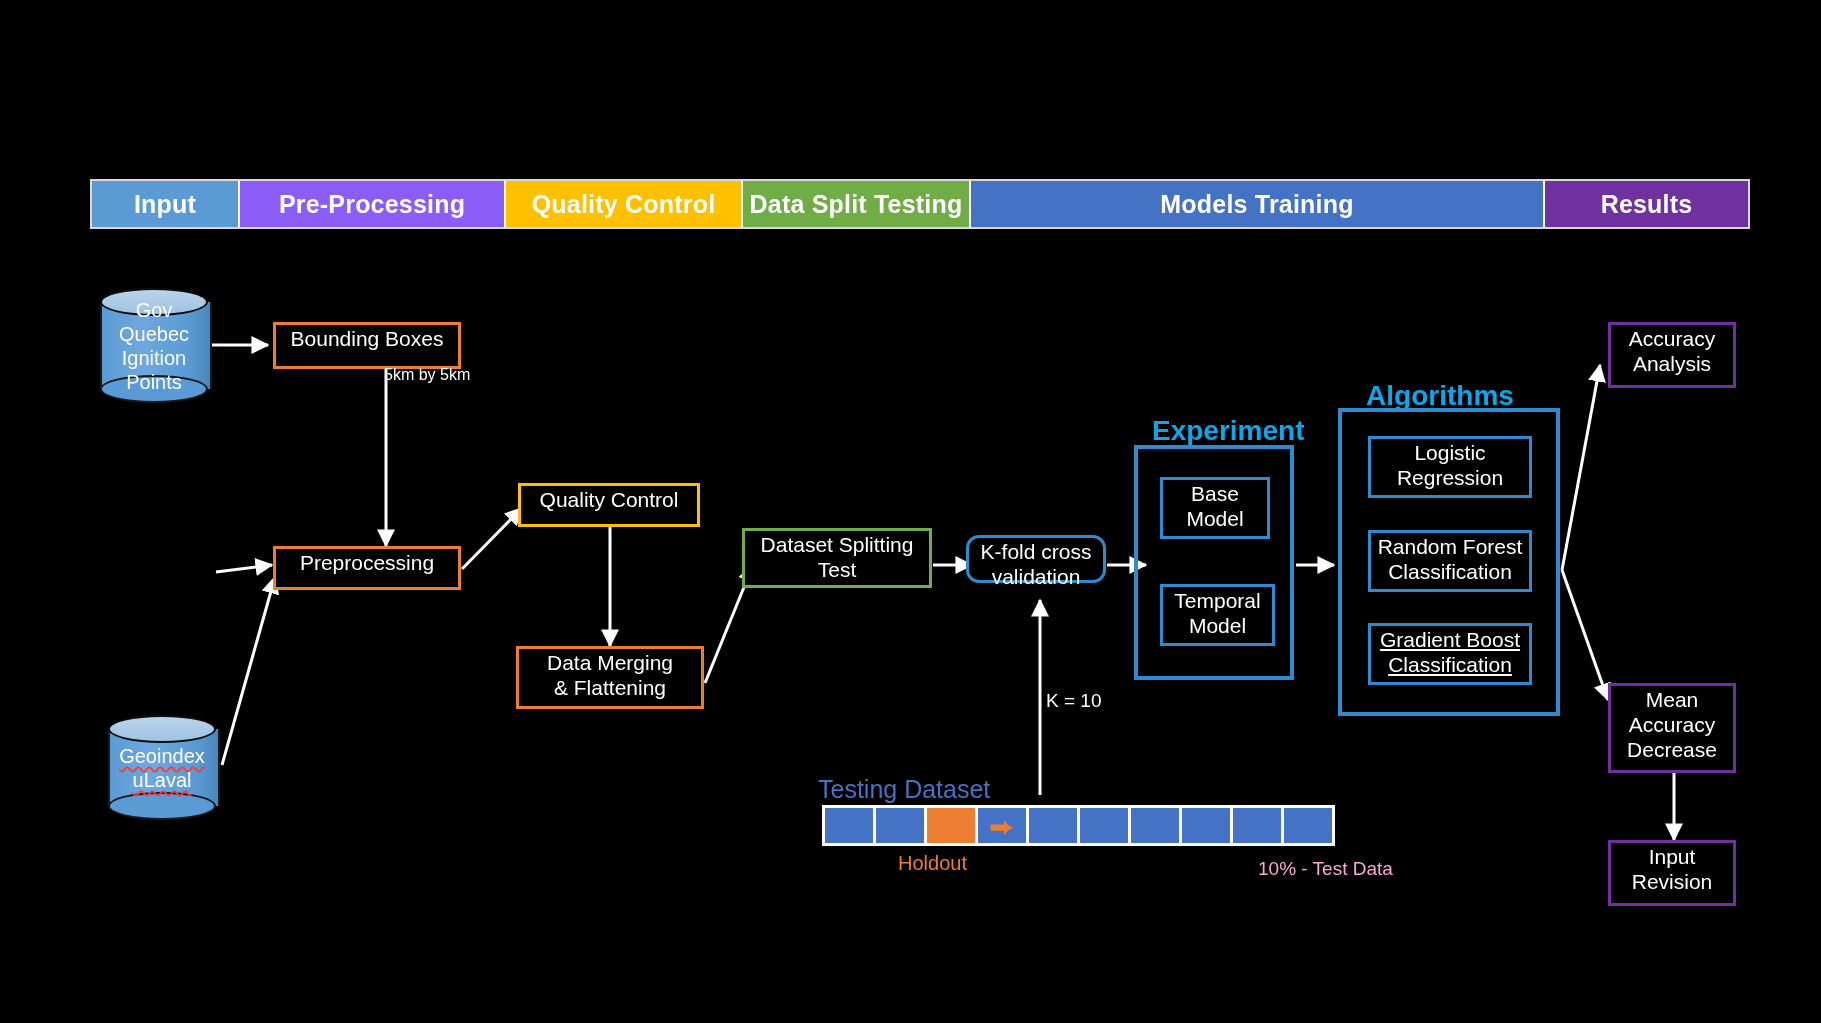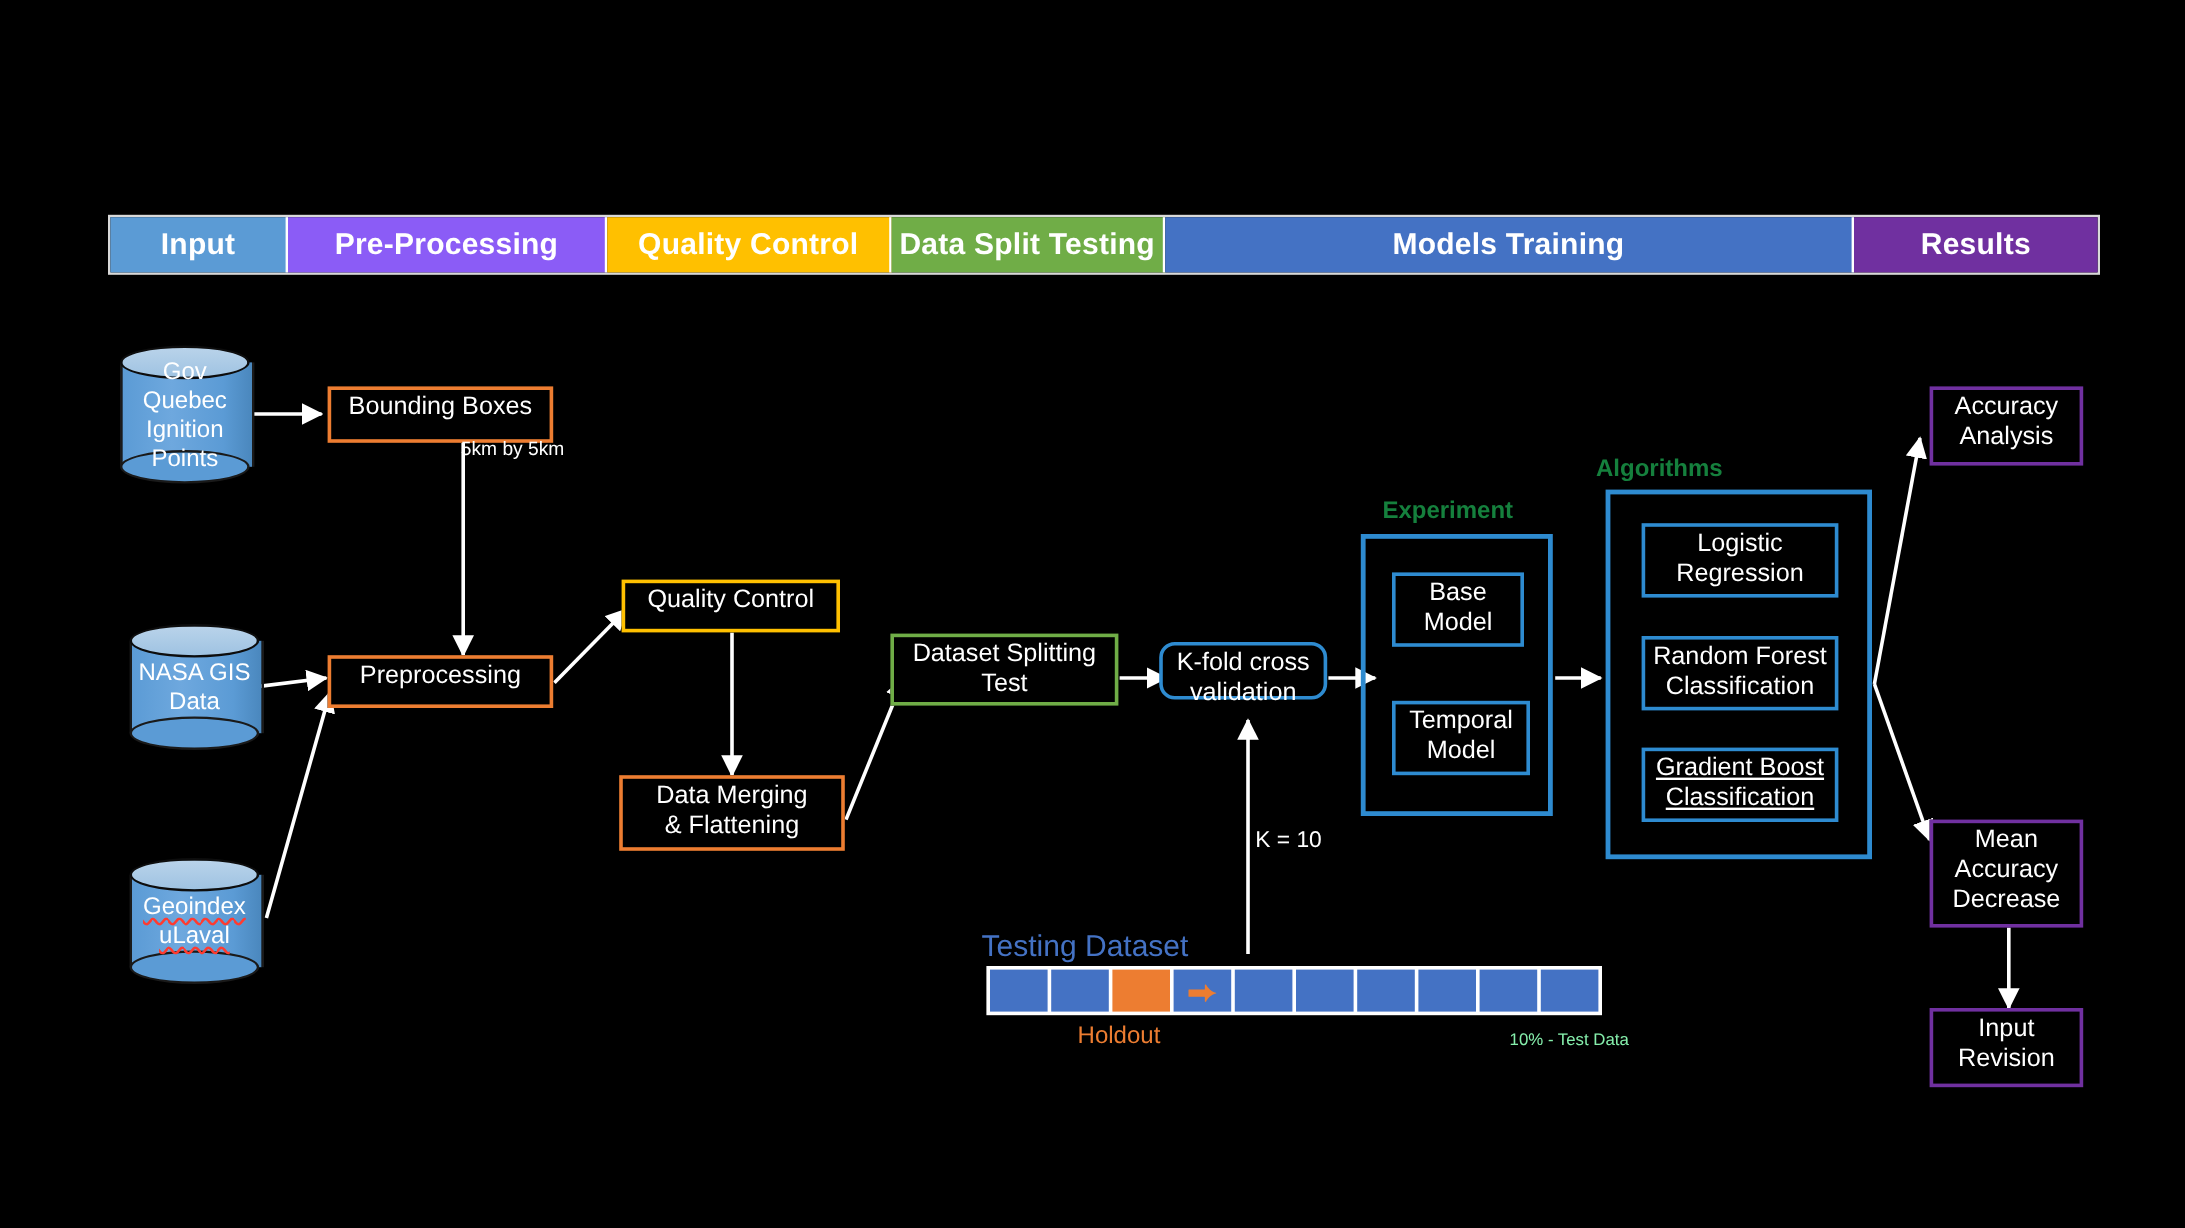--- a/index.html
+++ b/index.html
@@ -34,29 +34,29 @@
   .cyl .lbl{position:absolute;left:0;top:0;width:100%;height:100%;
             display:flex;align-items:center;justify-content:center;text-align:center;
             font-size:20px;line-height:1.2;color:#fff;z-index:3;padding:0 4px;
             box-sizing:border-box;}
   .sp{ text-decoration:underline;
        text-decoration-color:#ff3b30;text-decoration-style:wavy;
        text-decoration-thickness:1.5px;text-underline-offset:3px;}
 
   
   .group{position:absolute;box-sizing:border-box;border:4px solid #2e8bd0;background:transparent;}
-  .grouplabel{position:absolute;font-weight:bold;font-size:20px;color:#15803d;
-              text-align:left;white-space:nowrap;}
+  .grouplabel{position:absolute;font-weight:bold;font-size:28px;color:#0ea5e9;
+              text-align:center;white-space:nowrap;}
 
   
   .cap{position:absolute;font-size:16px;color:#fff;white-space:nowrap;}
   .cap-k{position:absolute;font-size:19px;color:#fff;white-space:nowrap;}
   .cap-blue{position:absolute;font-size:25px;color:#4472c4;white-space:nowrap;}
   .cap-orange{position:absolute;font-size:20px;color:#ed7d31;white-space:nowrap;}
-  .cap-green{position:absolute;font-size:14px;color:#86efac;white-space:nowrap;}
+  .cap-green{position:absolute;font-size:19px;color:#f9a8d4;white-space:nowrap;}
 
   
   .strip{position:absolute;left:822px;top:805px;height:35px;display:flex;
          background:#fff;padding:3px;box-sizing:content-box;}
   .cell{width:48px;height:35px;background:#4472c4;margin-right:3px;position:relative;}
   .cell:last-child{margin-right:0;}
   .cell.holdout{background:#ed7d31;}
   .cell .arrowglyph{position:absolute;left:0;top:0;width:100%;height:100%;
                     display:flex;align-items:center;justify-content:center;
                     font-size:26px;color:#ed7d31;line-height:1;}
@@ -130,28 +130,20 @@
 
   <div class="cyl" style="left:100px;top:288px;width:108px;height:115px;">
     <div class="body"></div>
     <div class="bot"></div>
     <div class="top"></div>
     <div class="lbl">
       <span><span>Gov Quebec</span><br><span>Ignition</span><br><span>Points</span></span>
     </div>
   </div>
 
-  <div class="cyl" style="left:108px;top:520px;width:108px;height:105px;">
-    <div class="body"></div>
-    <div class="bot"></div>
-    <div class="top"></div>
-    <div class="lbl">
-      <span><span>NASA GIS</span><br><span>Data</span></span>
-    </div>
-  </div>
 
   <div class="cyl" style="left:108px;top:715px;width:108px;height:105px;">
     <div class="body"></div>
     <div class="bot"></div>
     <div class="top"></div>
     <div class="lbl">
       <span><span class="sp">Geoindex</span><br><span class="sp">uLaval</span></span>
     </div>
   </div>
 

